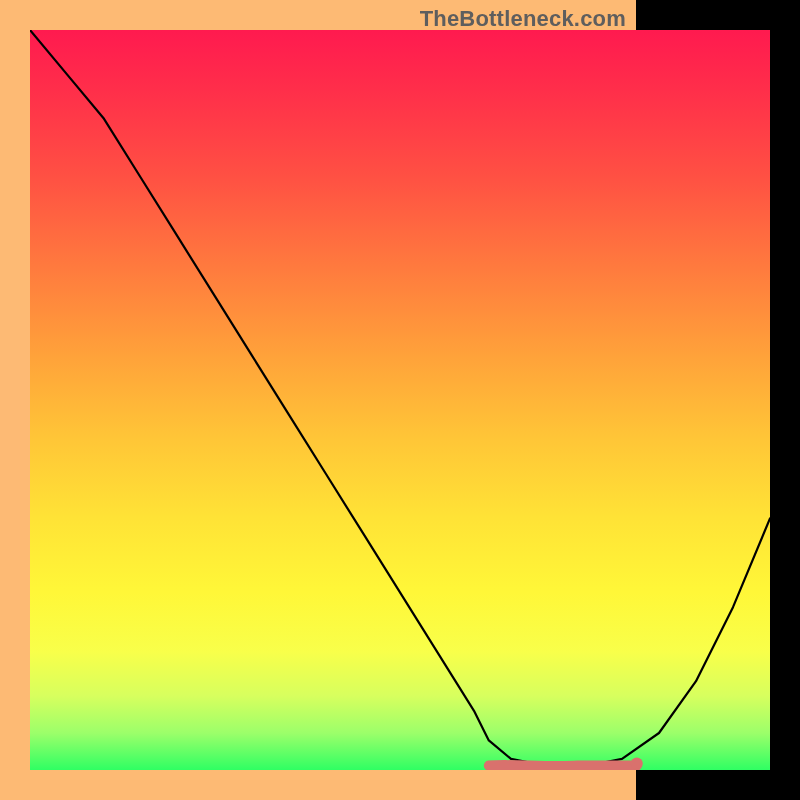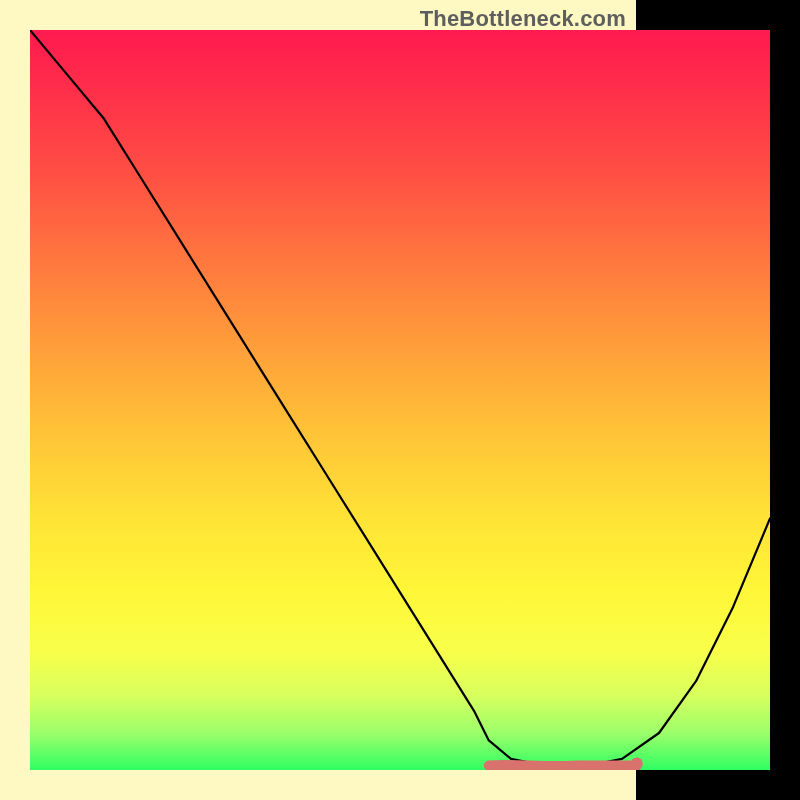--- a/index.html
+++ b/index.html
@@ -8,21 +8,21 @@
     width: 800px;
     height: 800px;
     background: #000;
     overflow: hidden;
     font-family: Arial, Helvetica, sans-serif;
   }
   .frame {
     position: relative;
     width: 636px;
     height: 800px;
-    background: #fef9c3;
+    background: #fdba74;
   }
   .watermark {
     position: absolute;
     top: 6px;
     right: 10px;
     color: #5e5e5e;
     font-size: 22px;
     font-weight: 600;
     letter-spacing: 0.2px;
     z-index: 10;

